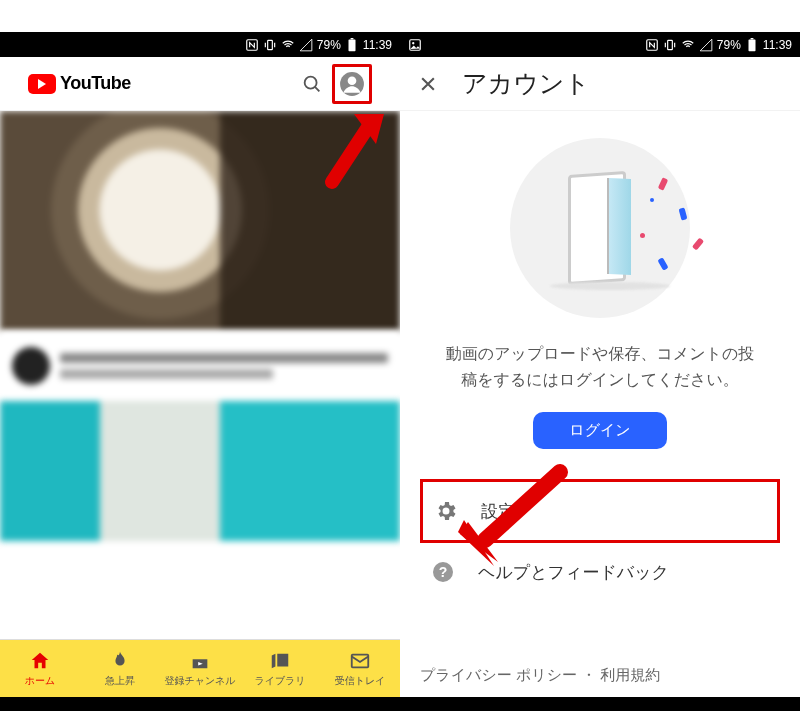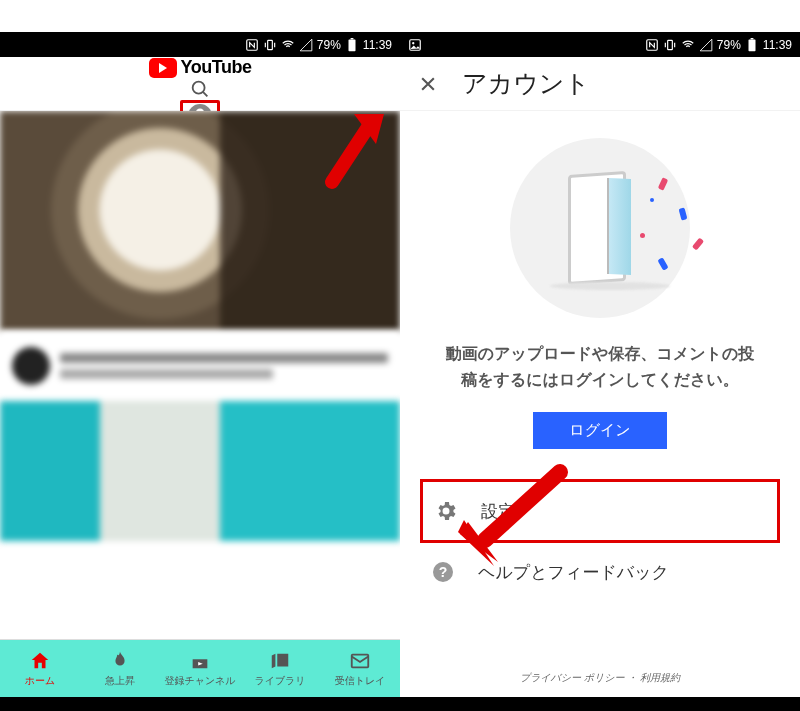--- a/index.html
+++ b/index.html
@@ -17,61 +17,61 @@
     display: flex; align-items: center; justify-content: flex-end;
     padding: 0 8px; font-size: 12px; gap: 4px;
   }
   .statusbar .sb-left { margin-right: auto; display:flex; align-items:center; gap:4px;}
   .statusbar .ic { width:14px; height:14px; display:inline-flex; align-items:center; justify-content:center;}
   .statusbar .txt { font-size:12px; }
   .app-area { flex:1; background:#fff; display:flex; flex-direction:column; position:relative; overflow:hidden;}
   .navbar { height: 46px; background:#000; color:#fff; display:flex; align-items:center; justify-content:space-around;}
   .navbar .nb { width:30px; height:30px; display:flex; align-items:center; justify-content:center; }
   
-  .yt-header { height:54px; background:#fff; display:flex; align-items:center; padding:0 28px; border-bottom:1px solid #eee;flex-direction:column; }
+  .yt-header { height:54px; background:#fff; display:flex; align-items:center; padding:0 28px; border-bottom:1px solid #eee; }
   .yt-logo { display:flex; align-items:center; gap:4px; font-weight:bold; font-size:18px; letter-spacing:-0.5px;}
   .yt-logo .play { width:28px; height:20px; background:#ff0000; border-radius:5px; position:relative;}
   .yt-logo .play::after { content:""; position:absolute; left:10px; top:5px; border-left:8px solid #fff; border-top:5px solid transparent; border-bottom:5px solid transparent;}
   .yt-header .spacer { flex:1; }
   .yt-header .hicon { width:40px; height:40px; display:flex; align-items:center; justify-content:center; color:#555;}
   .account-highlight { border:3px solid #e00000; border-radius:2px; }
   
   .feed { flex:1; overflow:hidden; background:#fff; position:relative;}
   .thumb { width:100%; background:#888; position:relative; filter: blur(3px); }
   .thumb1 { height:220px; background: radial-gradient(circle at 40% 45%, #f5f0e6 0 22%, #c9b99e 23% 30%, #6e5e4a 31% 40%, #5a4b3a 41% 100%); }
   .thumb1::after{ content:""; position:absolute; right:0; top:0; bottom:0; width:45%; background:rgba(40,30,20,0.75);}
   .thumb2 { height:140px; background: linear-gradient(90deg,#1fb8c0 0 25%, #dfe6e0 25% 55%, #25bfc6 55% 100%); }
   .meta { height:70px; background:#fff; display:flex; align-items:center; padding:8px 12px; gap:10px; filter: blur(3px);}
   .avatar { width:38px; height:38px; border-radius:50%; background:#222;}
   .mlines { flex:1; display:flex; flex-direction:column; gap:6px;}
   .mline { height:10px; background:#888; border-radius:2px;}
   .mline.short { width:65%; background:#aaa;}
   
-  .tabbar { height:58px; background:#5eead4; border-top:1px solid #ddd; display:flex; }
+  .tabbar { height:58px; background:#fde047; border-top:1px solid #ddd; display:flex; }
   .tab { flex:1; display:flex; flex-direction:column; align-items:center; justify-content:center; gap:2px; font-size:10px; color:#555;}
   .tab.active { color:#e60000;}
   .tab .ticon { width:22px; height:22px; display:flex; align-items:center; justify-content:center;}
   
   .acct-header { height:54px; background:#fff; display:flex; align-items:center; padding:0 14px; gap:20px; border-bottom:1px solid rgba(0,0,0,0.05);}
   .acct-header .x { width:28px; height:28px; display:flex; align-items:center; justify-content:center; color:#555;}
   .acct-header .title { font-size:25px; font-weight:500; color:#222;}
   .acct-body { flex:1; background:#fff; display:flex; flex-direction:column; align-items:center; padding: 18px 20px 0; }
   .hero { width: 210px; height:190px; position:relative; margin-top:4px; display:flex; align-items:center; justify-content:center;}
   .hero .circle { width:180px; height:180px; border-radius:50%; background:#f1f1f1; position:relative; overflow:visible;}
   .door { position:absolute; left:58px; top:35px; width:58px; height:110px; background:#fff; border:3px solid #ccc; border-radius:4px; transform: skewY(-4deg);}
   .door .inner { position:absolute; right:-8px; top:4px; bottom:4px; width:24px; background:linear-gradient(90deg,#c5e8f5,#9fd7e8); transform:skewY(6deg); border-left:2px solid #bbb;}
   .confetti { position:absolute; width:6px; height:12px; border-radius:2px;}
   .hero .floor { position:absolute; bottom:28px; left:40px; width:120px; height:8px; background:#e2e2e2; border-radius:50%; filter:blur(1px);}
-  .signin-text { margin-top:18px; text-align:center; font-size:16px; line-height:1.6; color:#555; max-width: 310px; font-weight: bold;}
-  .login-btn { margin-top:20px; background:#2962ff; color:#fff; border:none; padding:9px 36px; font-size:15px; border-radius:0; cursor:pointer;}
+  .signin-text { margin-top:18px; text-align:center; font-size:16px; line-height:1.6; color:#555; max-width: 310px;}
+  .login-btn { margin-top:20px; background:#2962ff; color:#fff; border:none; padding:9px 36px; font-size:15px; border-radius:10px; cursor:pointer;}
   .menu { width:100%; margin-top:30px;}
   .menu-item { display:flex; align-items:center; gap:22px; padding:16px 10px; font-size:17px; color:#333;}
   .menu-item .micon { width:26px; height:26px; display:flex; align-items:center; justify-content:center; color:#777;}
   .settings-hl { border:3px solid #e00000; }
-  .footer-links { margin-top: auto; padding:14px 0 12px; font-size:10px; color:#666; text-align:center; width:100%;font-style:italic;}
+  .footer-links { margin-top: auto; padding:14px 0 12px; font-size:15px; color:#666; width:100%;}
   
   .arrow { position:absolute; pointer-events:none; }
   
   svg { display:block; }
 </style>
 </head>
 <body>
 
 <div class="row">
 

